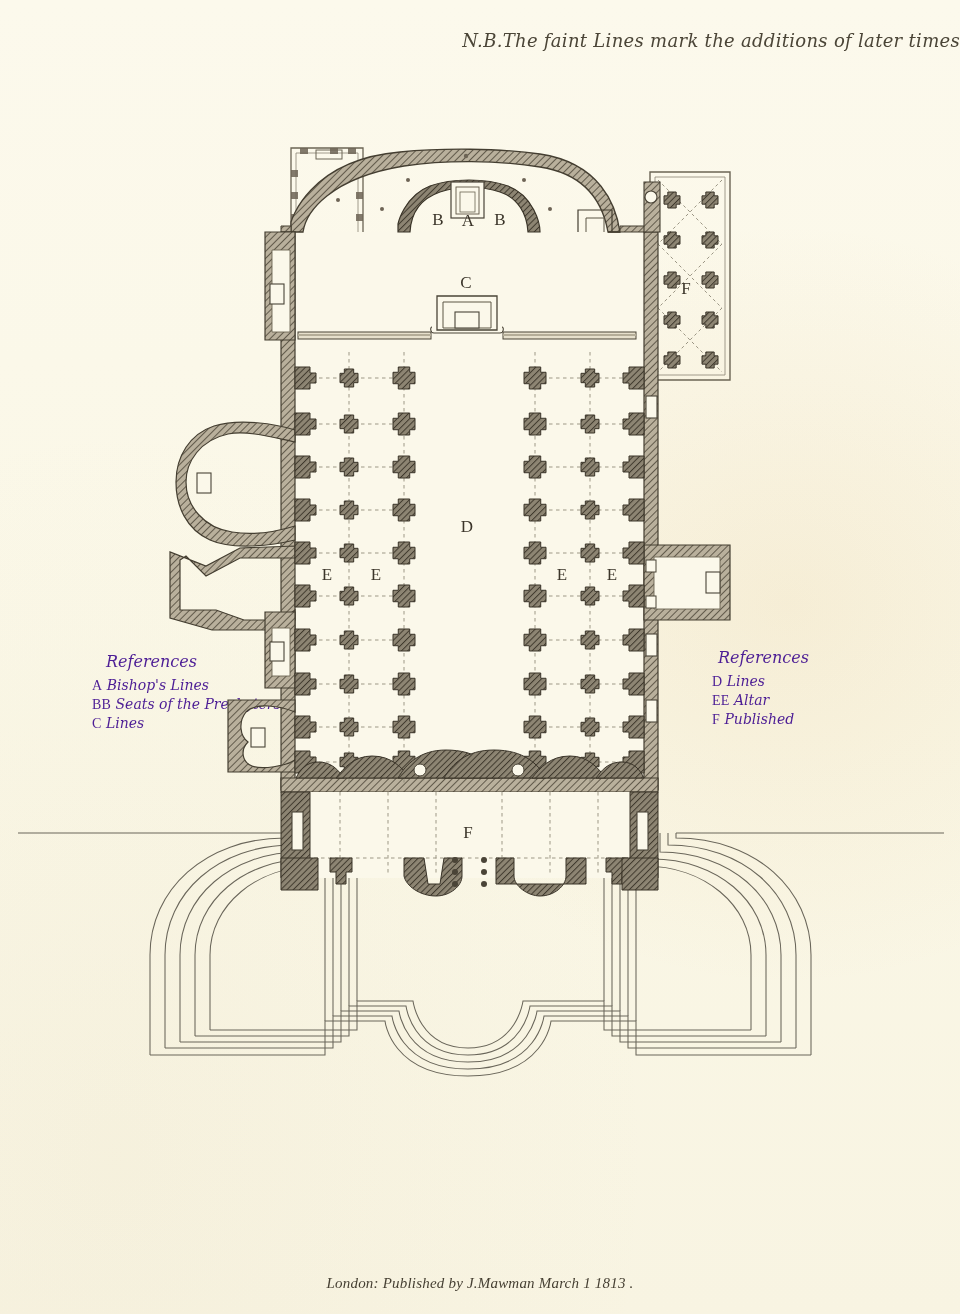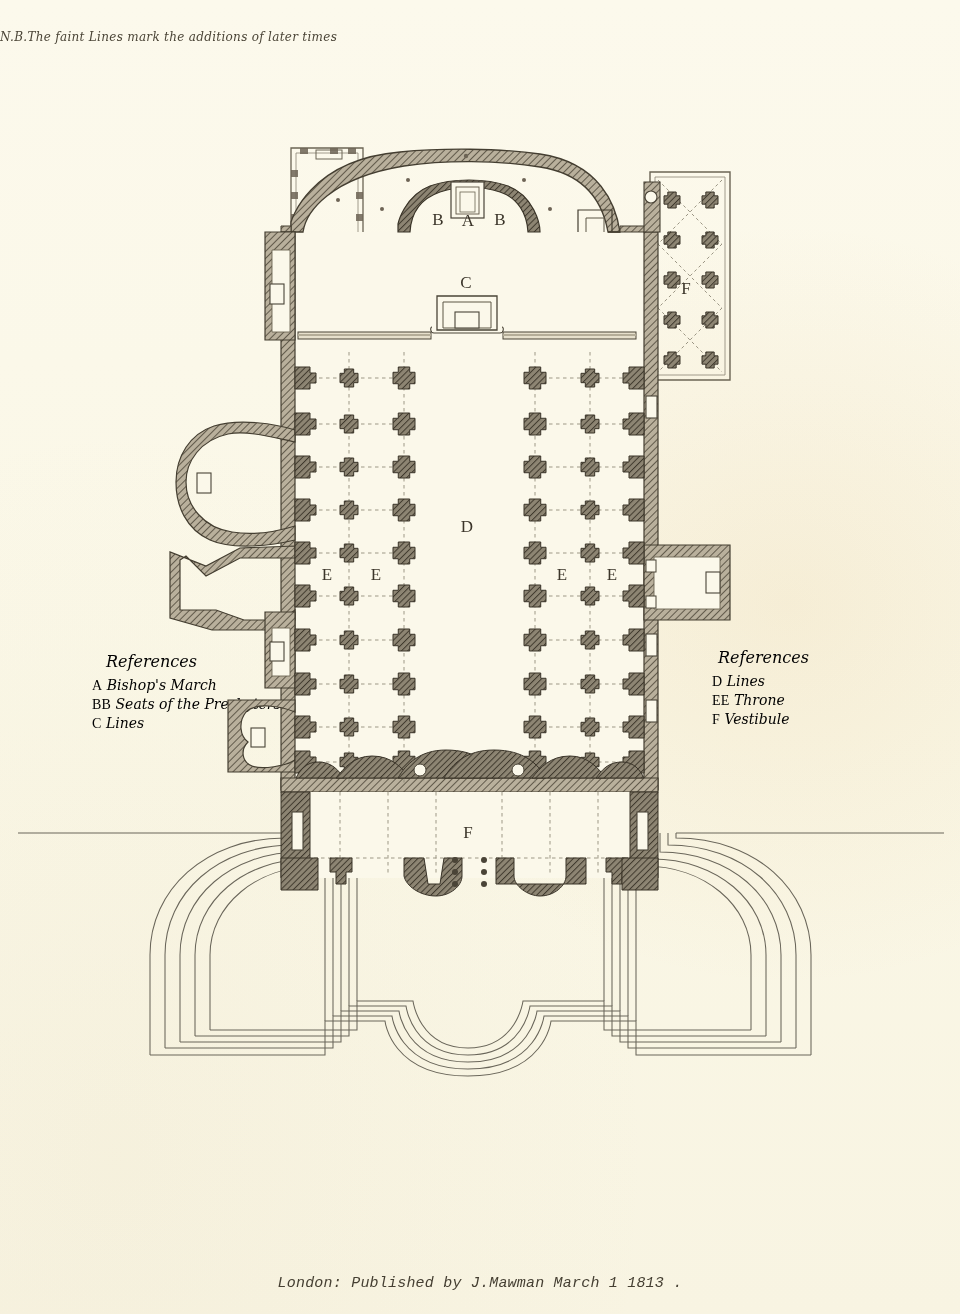--- a/index.html
+++ b/index.html
@@ -17,45 +17,45 @@
     background:
       radial-gradient(ellipse at 82% 46%, rgba(214,170,96,0.13) 0%, rgba(214,170,96,0) 38%),
       radial-gradient(ellipse at 12% 88%, rgba(206,186,140,0.07) 0%, rgba(206,186,140,0) 45%),
       linear-gradient(180deg,#fcf9ec 0%,#faf7e6 55%,#f8f4e2 100%);
   }
 
   .note{
     position:absolute;
     left:0;right:0;
     top:30px;
-    text-align:left;
+    text-align:right;
     font-family:"DejaVu Serif",serif;
     font-style:italic;
-    font-size:12px;
+    font-size:18px;
     letter-spacing:.3px;
     color:#4b4537;
     white-space:nowrap;
   }
 
   .imprint{
     position:absolute;
     left:0;right:0;
     bottom:22px;
     text-align:center;
-    font-family:Liberation Mono, monospace;
+    font-family:Liberation Serif, serif;
     font-style:italic;
     font-size:15px;
     letter-spacing:.2px;
     color:#453f32;
   }
 
   .refblock{
     position:absolute;
     font-family:"DejaVu Serif",serif;
-    color:#000000;
+    color:#4c1d95;
     line-height:1.30;
     white-space:nowrap;
   }
   .refblock .reftitle{
     font-style:italic;
     font-size:16px;
     display:block;
     margin-bottom:3px;
   }
   .refblock .refrow{
@@ -87,30 +87,30 @@
 </style>
 </head>
 <body>
 
 <div id="sheet"></div>
 
 <div class="note">N.B.The faint Lines mark the additions of later times</div>
 
 <div class="refblock" id="ref-left">
   <span class="reftitle">References</span>
-  <span class="refrow"><span class="refkey">A</span> <span class="reftext">Bishop's March</span></span>
+  <span class="refrow"><span class="refkey">A</span> <span class="reftext">Bishop's Lines</span></span>
   <span class="refrow"><span class="refkey">BB</span> <span class="reftext">Seats of the Presbyters</span></span>
   <span class="refrow"><span class="refkey">C</span> <span class="reftext">Lines</span></span>
 </div>
 
 <div class="refblock" id="ref-right">
   <span class="reftitle">References</span>
   <span class="refrow"><span class="refkey">D</span> <span class="reftext">Lines</span></span>
-  <span class="refrow"><span class="refkey">EE</span> <span class="reftext">Throne</span></span>
-  <span class="refrow"><span class="refkey">F</span> <span class="reftext">Vestibule</span></span>
+  <span class="refrow"><span class="refkey">EE</span> <span class="reftext">Altar</span></span>
+  <span class="refrow"><span class="refkey">F</span> <span class="reftext">Published</span></span>
 </div>
 
 <div id="plan-wrap">
 <svg width="960" height="1314" viewBox="0 0 960 1314" xmlns="http://www.w3.org/2000/svg">
   <defs>
     <pattern id="hatch" width="5" height="5" patternUnits="userSpaceOnUse" patternTransform="rotate(45)">
       <rect width="5" height="5" fill="#b9b09c"></rect>
       <line x1="0" y1="0" x2="0" y2="5" stroke="#514a3c" stroke-width="1.7"></line>
     </pattern>
     <pattern id="hatch-dark" width="4.4" height="4.4" patternUnits="userSpaceOnUse" patternTransform="rotate(45)">

